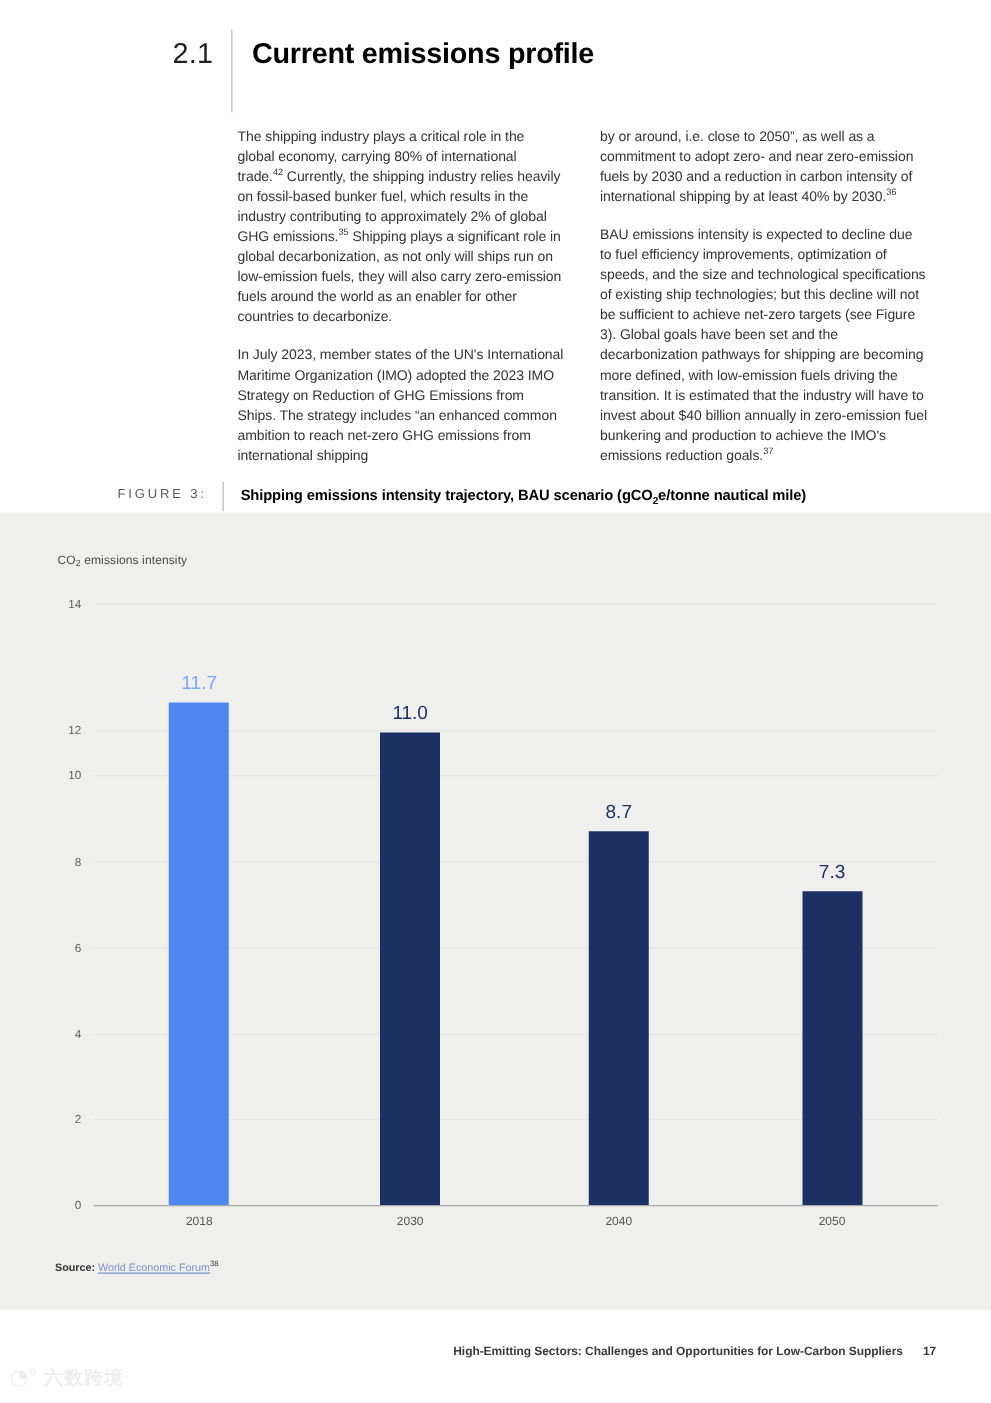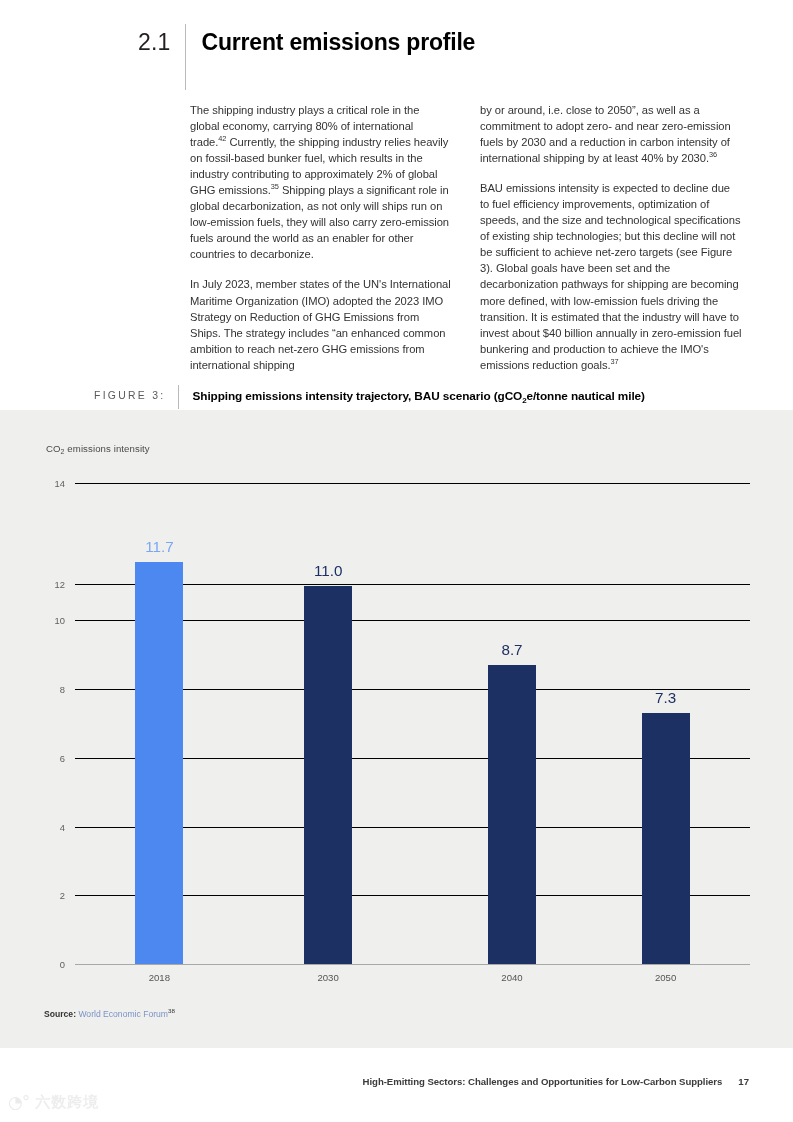--- a/index.html
+++ b/index.html
@@ -142,21 +142,21 @@
     left: 75px;
     top: 483px;
     width: 675px;
     height: 481px;
   }
   .gridline {
     position: absolute;
     left: 0;
     width: 675px;
     height: 1px;
-    background: #000000;
+    background: #e5e5e5;
   }
   .gridline.baseline {
     background: #a8a8a6;
   }
   .ytick {
     position: absolute;
     right: 100%;
     margin-right: 10px;
     transform: translateY(-50%);
     font-size: 9.4px;
@@ -197,20 +197,21 @@
   .source {
     position: absolute;
     left: 44px;
     top: 1009px;
     font-size: 8.6px;
     color: #333333;
   }
   .source .src-label { font-weight: 700; }
   .source .src-link {
     color: #7b93c7;
+    text-decoration: underline;
   }
   .source sup { font-size: 6.2px; }
 
   
   .footer {
     position: absolute;
     right: 44px;
     top: 1076px;
     display: flex;
     align-items: baseline;
@@ -327,21 +328,21 @@
     <div class="bar" style="left: 60.375px; width: 48px; height: 481px;">
       <div class="bar-rect" style="height: 401.979px; background: rgb(77, 136, 240);"></div>
       <div class="bar-value" style="bottom: 408.979px; color: rgb(122, 167, 245);">11.7</div>
       <div class="xtick">2018</div>
     </div>
     <div class="bar" style="left: 229.125px; width: 48px; height: 481px;">
       <div class="bar-rect" style="height: 377.929px; background: rgb(29, 48, 99);"></div>
       <div class="bar-value" style="bottom: 384.929px; color: rgb(29, 48, 99);">11.0</div>
       <div class="xtick">2030</div>
     </div>
-    <div class="bar" style="left: 413px; width: 48px; height: 481px;">
+    <div class="bar" style="left: 396px; width: 48px; height: 481px;">
       <div class="bar-rect" style="height: 298.907px; background: rgb(29, 48, 99);"></div>
       <div class="bar-value" style="bottom: 305.907px; color: rgb(29, 48, 99);">8.7</div>
       <div class="xtick">2040</div>
     </div>
     <div class="bar" style="left: 566.625px; width: 48px; height: 481px;">
       <div class="bar-rect" style="height: 250.807px; background: rgb(29, 48, 99);"></div>
       <div class="bar-value" style="bottom: 257.807px; color: rgb(29, 48, 99);">7.3</div>
       <div class="xtick">2050</div>
     </div>
   </div>

